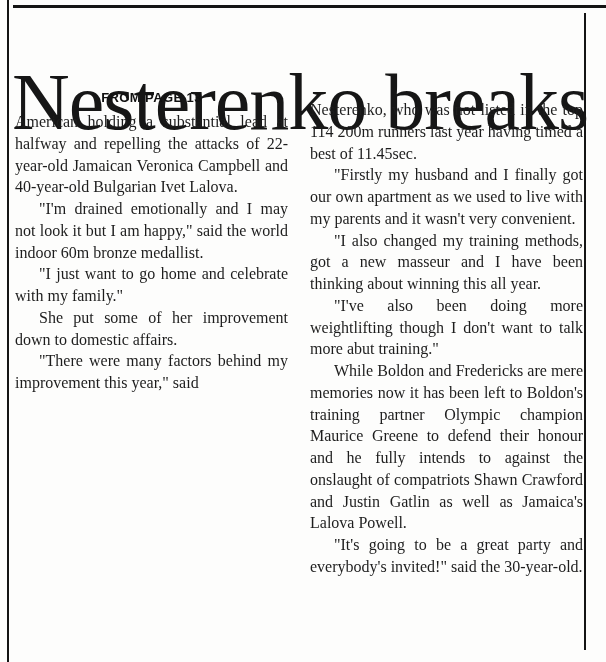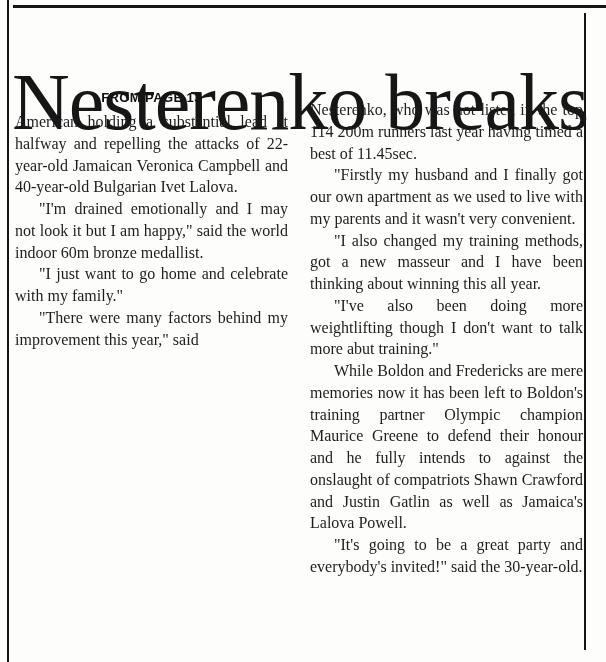--- a/index.html
+++ b/index.html
@@ -74,20 +74,21 @@
   <div class="rule-right"></div>
 
   <h1 class="headline">Nesterenko breaks</h1>
 
   <div class="cols">
     <div class="col col-left">
       <div class="kicker">FROM PAGE 13</div>
       <p>American holding a substantial lead at halfway and repelling the attacks of 22-year-old Jamaican Veronica Campbell and 40-year-old Bulgarian Ivet Lalova.</p>
       <p>"I'm drained emotionally and I may not look it but I am happy," said the world indoor 60m bronze medallist.</p>
       <p>"I just want to go home and celebrate with my family."</p>
+      <p>She put some of her improvement down to domestic affairs.</p>
       <p>"There were many factors behind my improvement this year," said</p>
     </div>
     <div class="col col-right">
       <p>Nesterenko, who was not listed in the top 114 200m runners last year having timed a best of 11.45sec.</p>
       <p>"Firstly my husband and I finally got our own apartment as we used to live with my parents and it wasn't very convenient.</p>
       <p>"I also changed my training methods, got a new masseur and I have been thinking about winning this all year.</p>
       <p>"I've also been doing more weightlifting though I don't want to talk more abut training."</p>
       <p>While Boldon and Fredericks are mere memories now it has been left to Boldon's training partner Olympic champion Maurice Greene to defend their honour and he fully intends to against the onslaught of compatriots Shawn Crawford and Justin Gatlin as well as Jamaica's Lalova Powell.</p>
       <p>"It's going to be a great party and everybody's invited!" said the 30-year-old.</p>
     </div>

